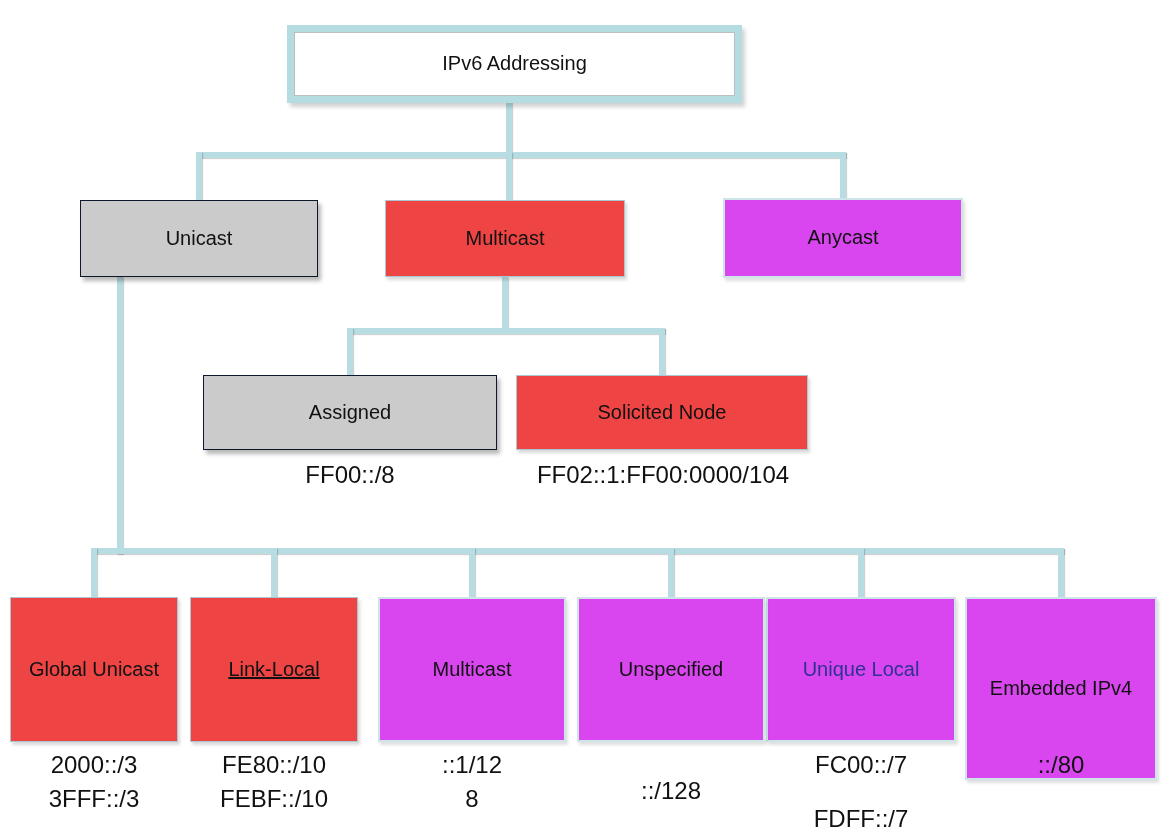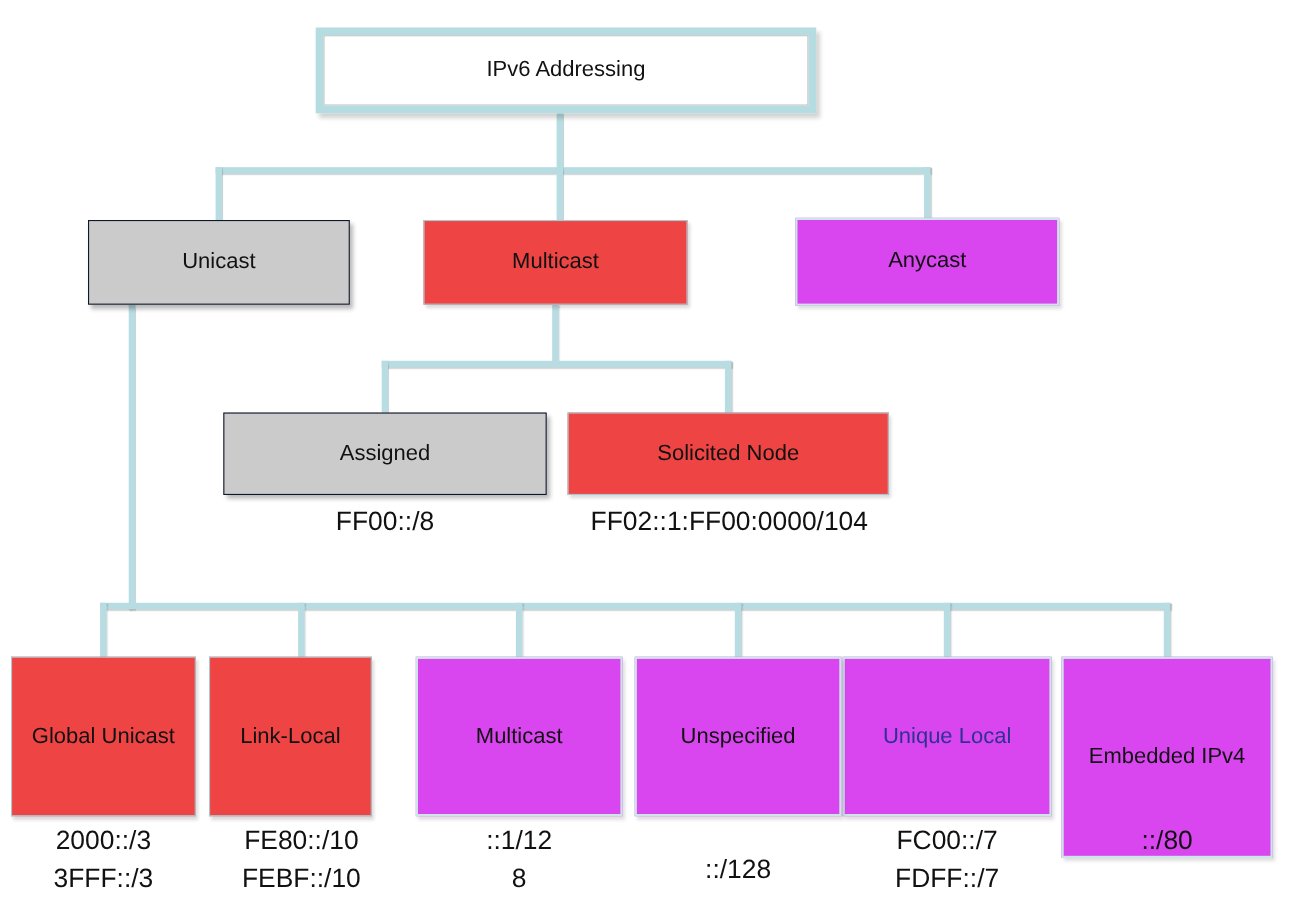--- a/index.html
+++ b/index.html
@@ -88,21 +88,21 @@
   <div class="sub" style="left:203px;top:458px;width:294px;height:40px;">
     <div>FF00::/8</div>
   </div>
   <div class="sub" style="left:478px;top:458px;width:370px;height:40px;">
     <div>FF02::1:FF00:0000/104</div>
   </div>
 
   <div class="box box-blue" style="left:10px;top:597px;width:168px;height:145px;">
     <span>Global Unicast</span>
   </div>
-  <div class="box box-blue" style="left:190px;top:597px;width:148px;height:145px;">
+  <div class="box box-blue" style="left:190px;top:597px;width:168px;height:145px;text-decoration:underline;">
     <span>Link-Local</span>
   </div>
   <div class="box box-white" style="left:378px;top:597px;width:188px;height:145px;">
     <span>Multicast</span>
   </div>
   <div class="box box-white navy" style="left:766px;top:597px;width:190px;height:145px;">
     <span>Unique Local</span>
   </div>
   <div class="box box-white" style="left:577px;top:597px;width:188px;height:145px;">
     <span>Unspecified</span>
@@ -119,21 +119,21 @@
     <div>FE80::/10</div>
     <div>FEBF::/10</div>
   </div>
   <div class="sub" style="left:378px;top:748px;width:188px;height:86px;">
     <div>::1/12</div>
     <div>8</div>
   </div>
   <div class="sub center-v" style="left:577px;top:748px;width:188px;height:86px;">
     <div>::/128</div>
   </div>
-  <div class="sub navy" style="left:766px;top:748px;width:190px;height:86px;">
+  <div class="sub navy" style="left:766px;top:748px;width:190px;height:86px;gap:20px;">
     <div>FC00::/7</div>
     <div>FDFF::/7</div>
   </div>
   <div class="sub" style="left:965px;top:748px;width:192px;height:86px;">
     <div>::/80</div>
   </div>
 
 </div>
 
 </body></html>

